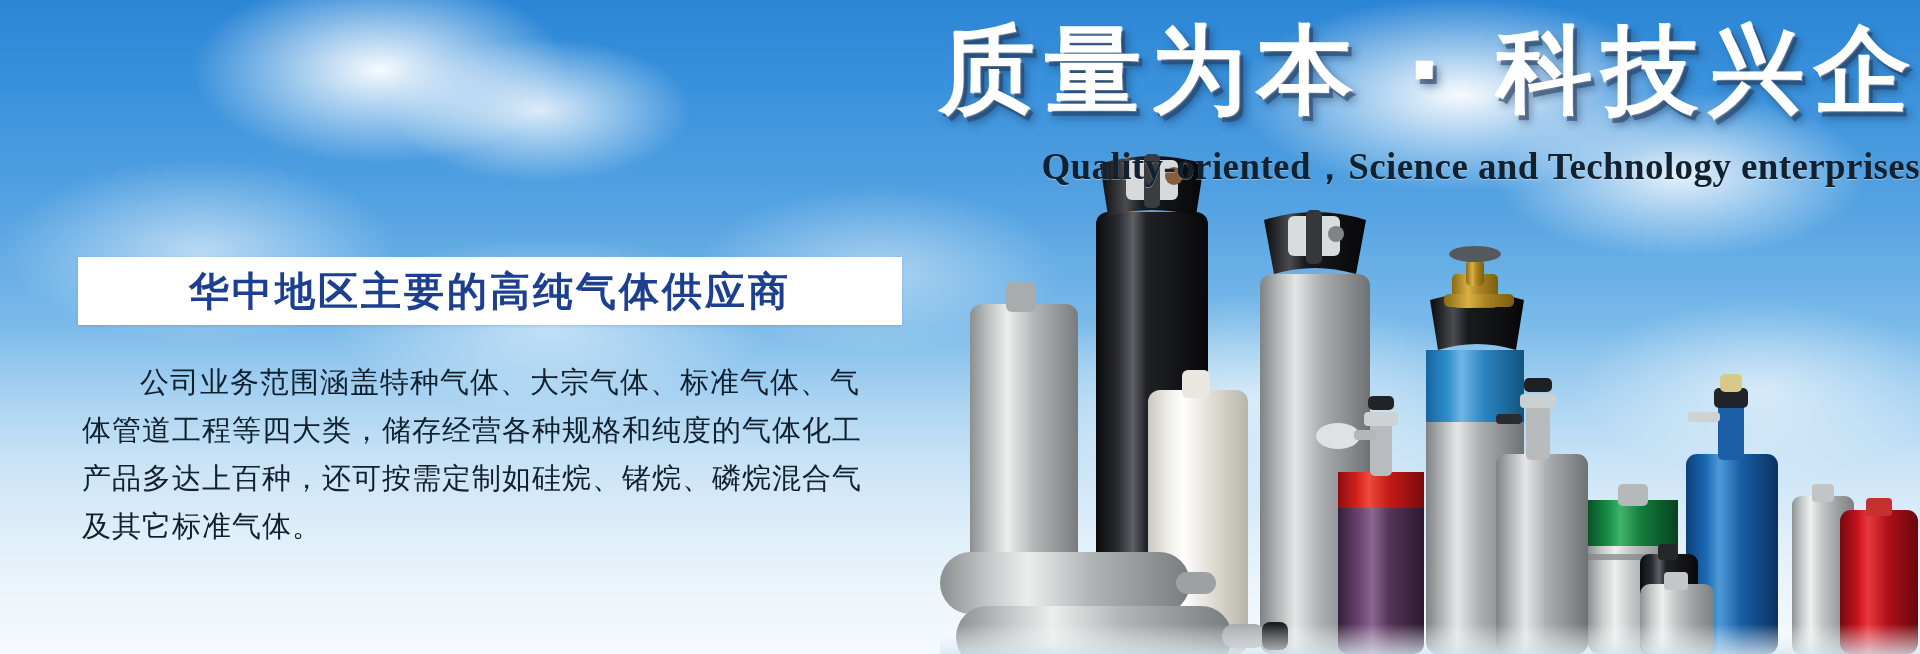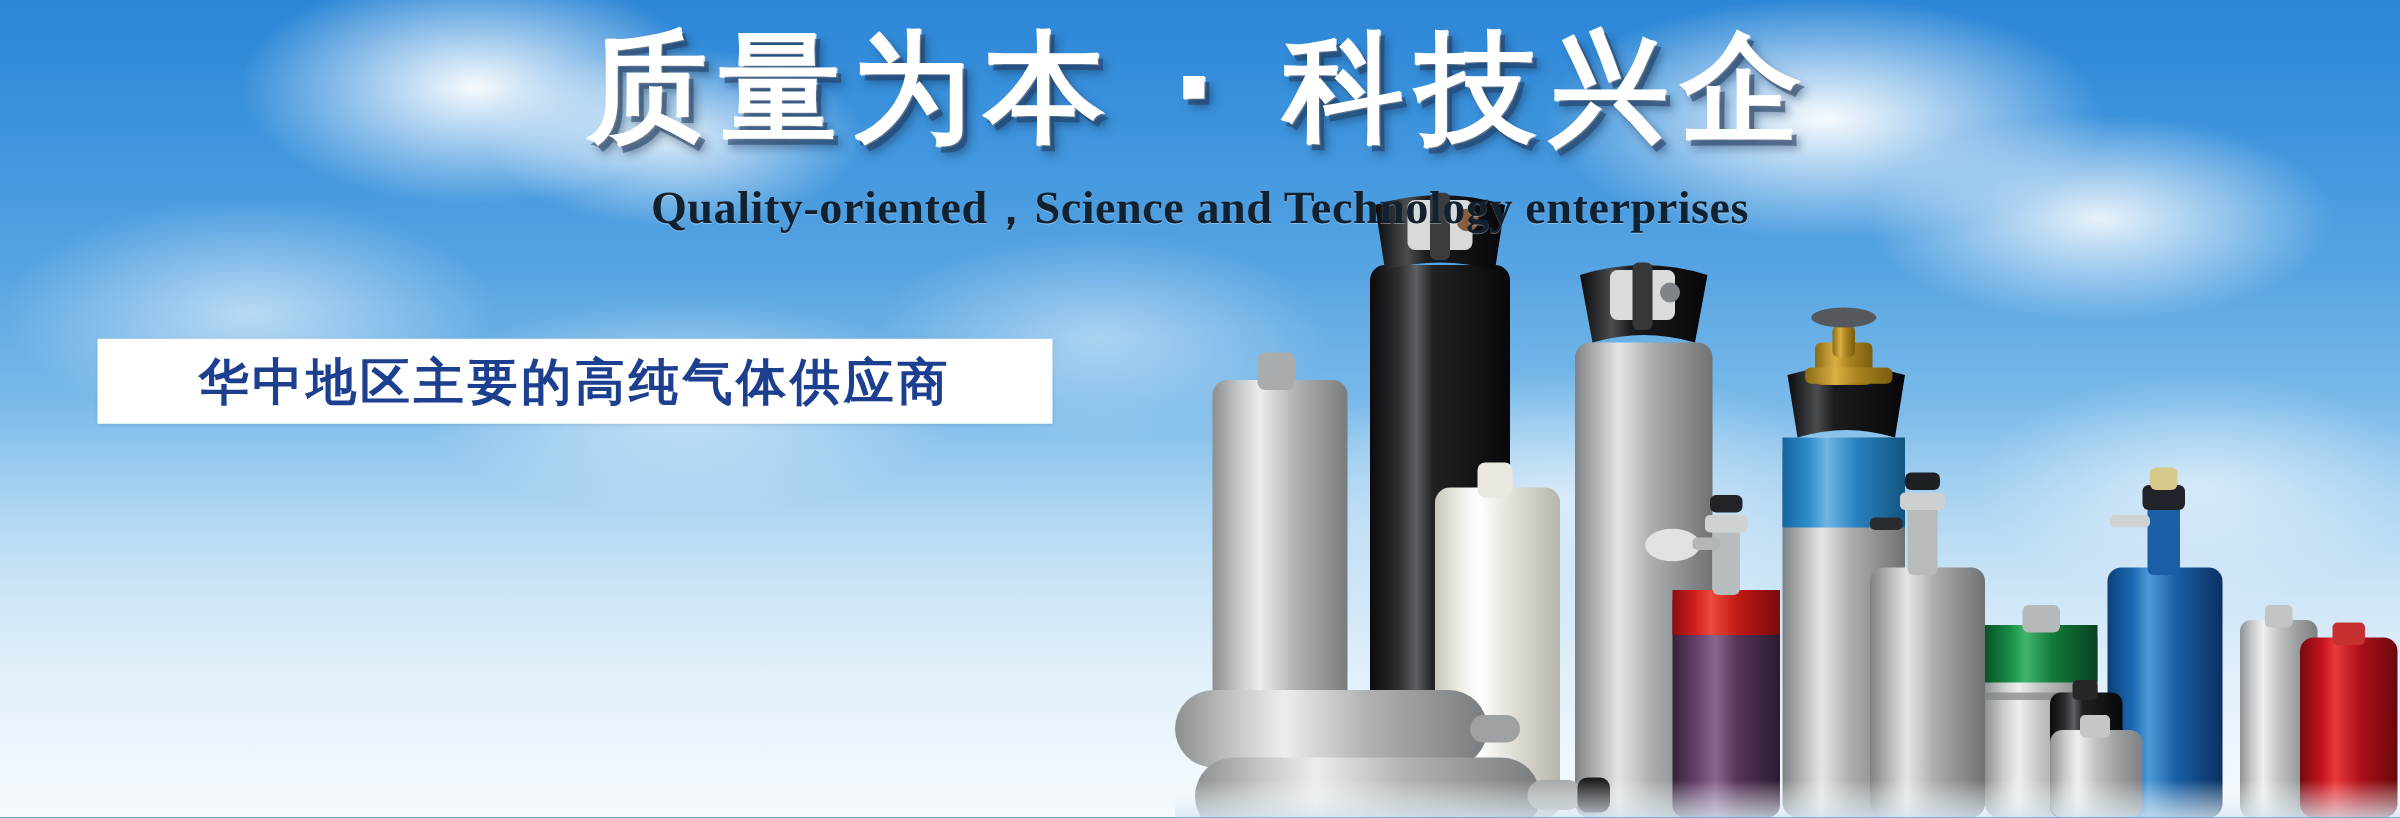--- a/index.html
+++ b/index.html
@@ -42,21 +42,21 @@
   .haze {
     position:absolute; left:0; right:0; bottom:0; height:330px;
     background:linear-gradient(180deg, rgba(255,255,255,0) 0%, rgba(255,255,255,.35) 45%, rgba(255,255,255,.62) 100%);
     pointer-events:none;
   }
 
   
   .headline-wrap {
     position:absolute;
     left:0; right:0; top:14px;
-    text-align:center;
+    text-align:right;
     z-index:6;
   }
   .headline {
     display:inline-block;
     font-family:"DejaVu Sans","Liberation Sans",sans-serif;
     font-weight:bold;
     font-size:96px;
     line-height:1.18;
     letter-spacing:10px;
     color:#ffffff;
@@ -75,22 +75,22 @@
     color:#12212f;
     letter-spacing:.4px;
     white-space:nowrap;
     text-shadow:0 1px 0 rgba(255,255,255,.35);
   }
 
   
   .tagline-box {
     position:absolute;
     left:78px;
-    top:271px;
-    width:764px;
+    top:257px;
+    width:824px;
     height:68px;
     background:#ffffff;
     display:flex;
     align-items:center;
     justify-content:center;
     z-index:6;
     box-shadow:0 1px 3px rgba(40,70,110,.18);
     text-align:center;
   }
   .tagline-text {
@@ -145,20 +145,23 @@
 
   <div class="headline-wrap">
     <div class="headline">质量为本 · 科技兴企</div>
     <div class="subhead">Quality-oriented，Science and Technology enterprises</div>
   </div>
 
   <div class="tagline-box">
     <span class="tagline-text">华中地区主要的高纯气体供应商</span>
   </div>
 
+  <div class="body-copy">
+    <p>公司业务范围涵盖特种气体、大宗气体、标准气体、气体管道工程等四大类，储存经营各种规格和纯度的气体化工产品多达上百种，还可按需定制如硅烷、锗烷、磷烷混合气及其它标准气体。</p>
+  </div>
 
   <div class="photo">
     <svg viewBox="0 0 980 500" preserveAspectRatio="none" aria-hidden="true">
       <defs>
         <linearGradient id="gGrey" x1="0" x2="1">
           <stop offset="0" stop-color="#7e8284"></stop>
           <stop offset=".18" stop-color="#b9bcbd"></stop>
           <stop offset=".32" stop-color="#e4e6e6"></stop>
           <stop offset=".55" stop-color="#acafb1"></stop>
           <stop offset="1" stop-color="#6e7274"></stop>

